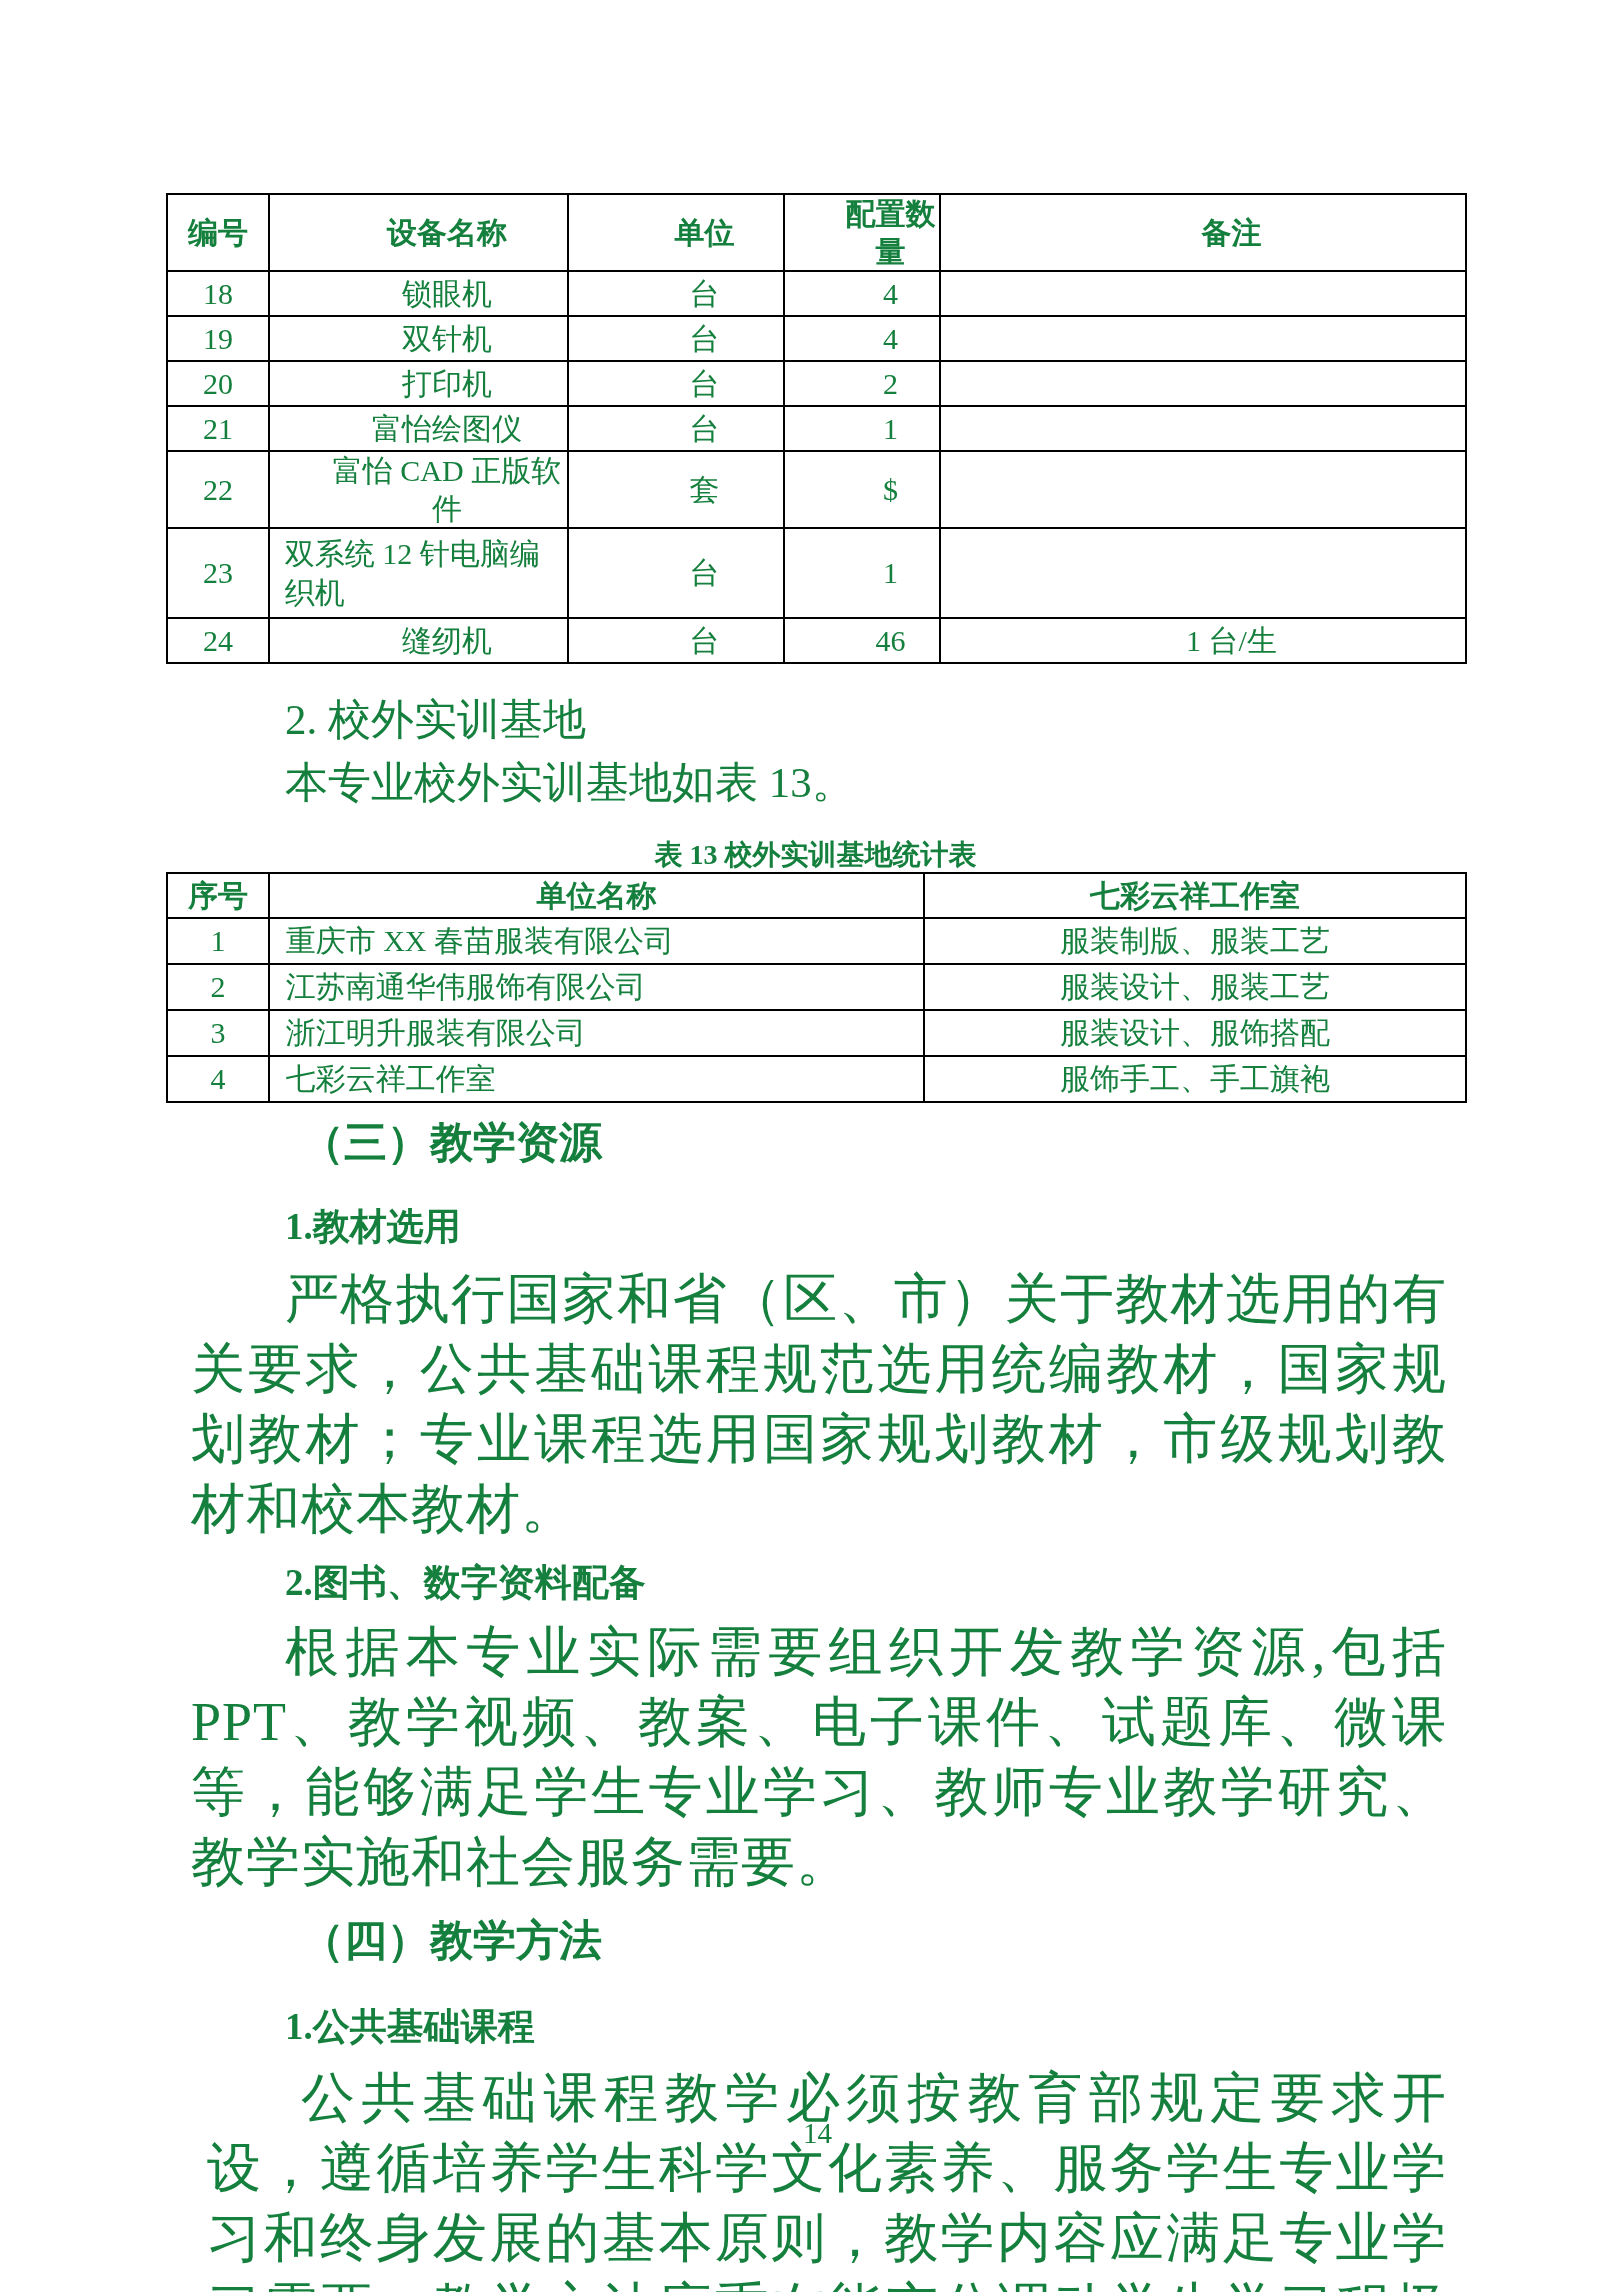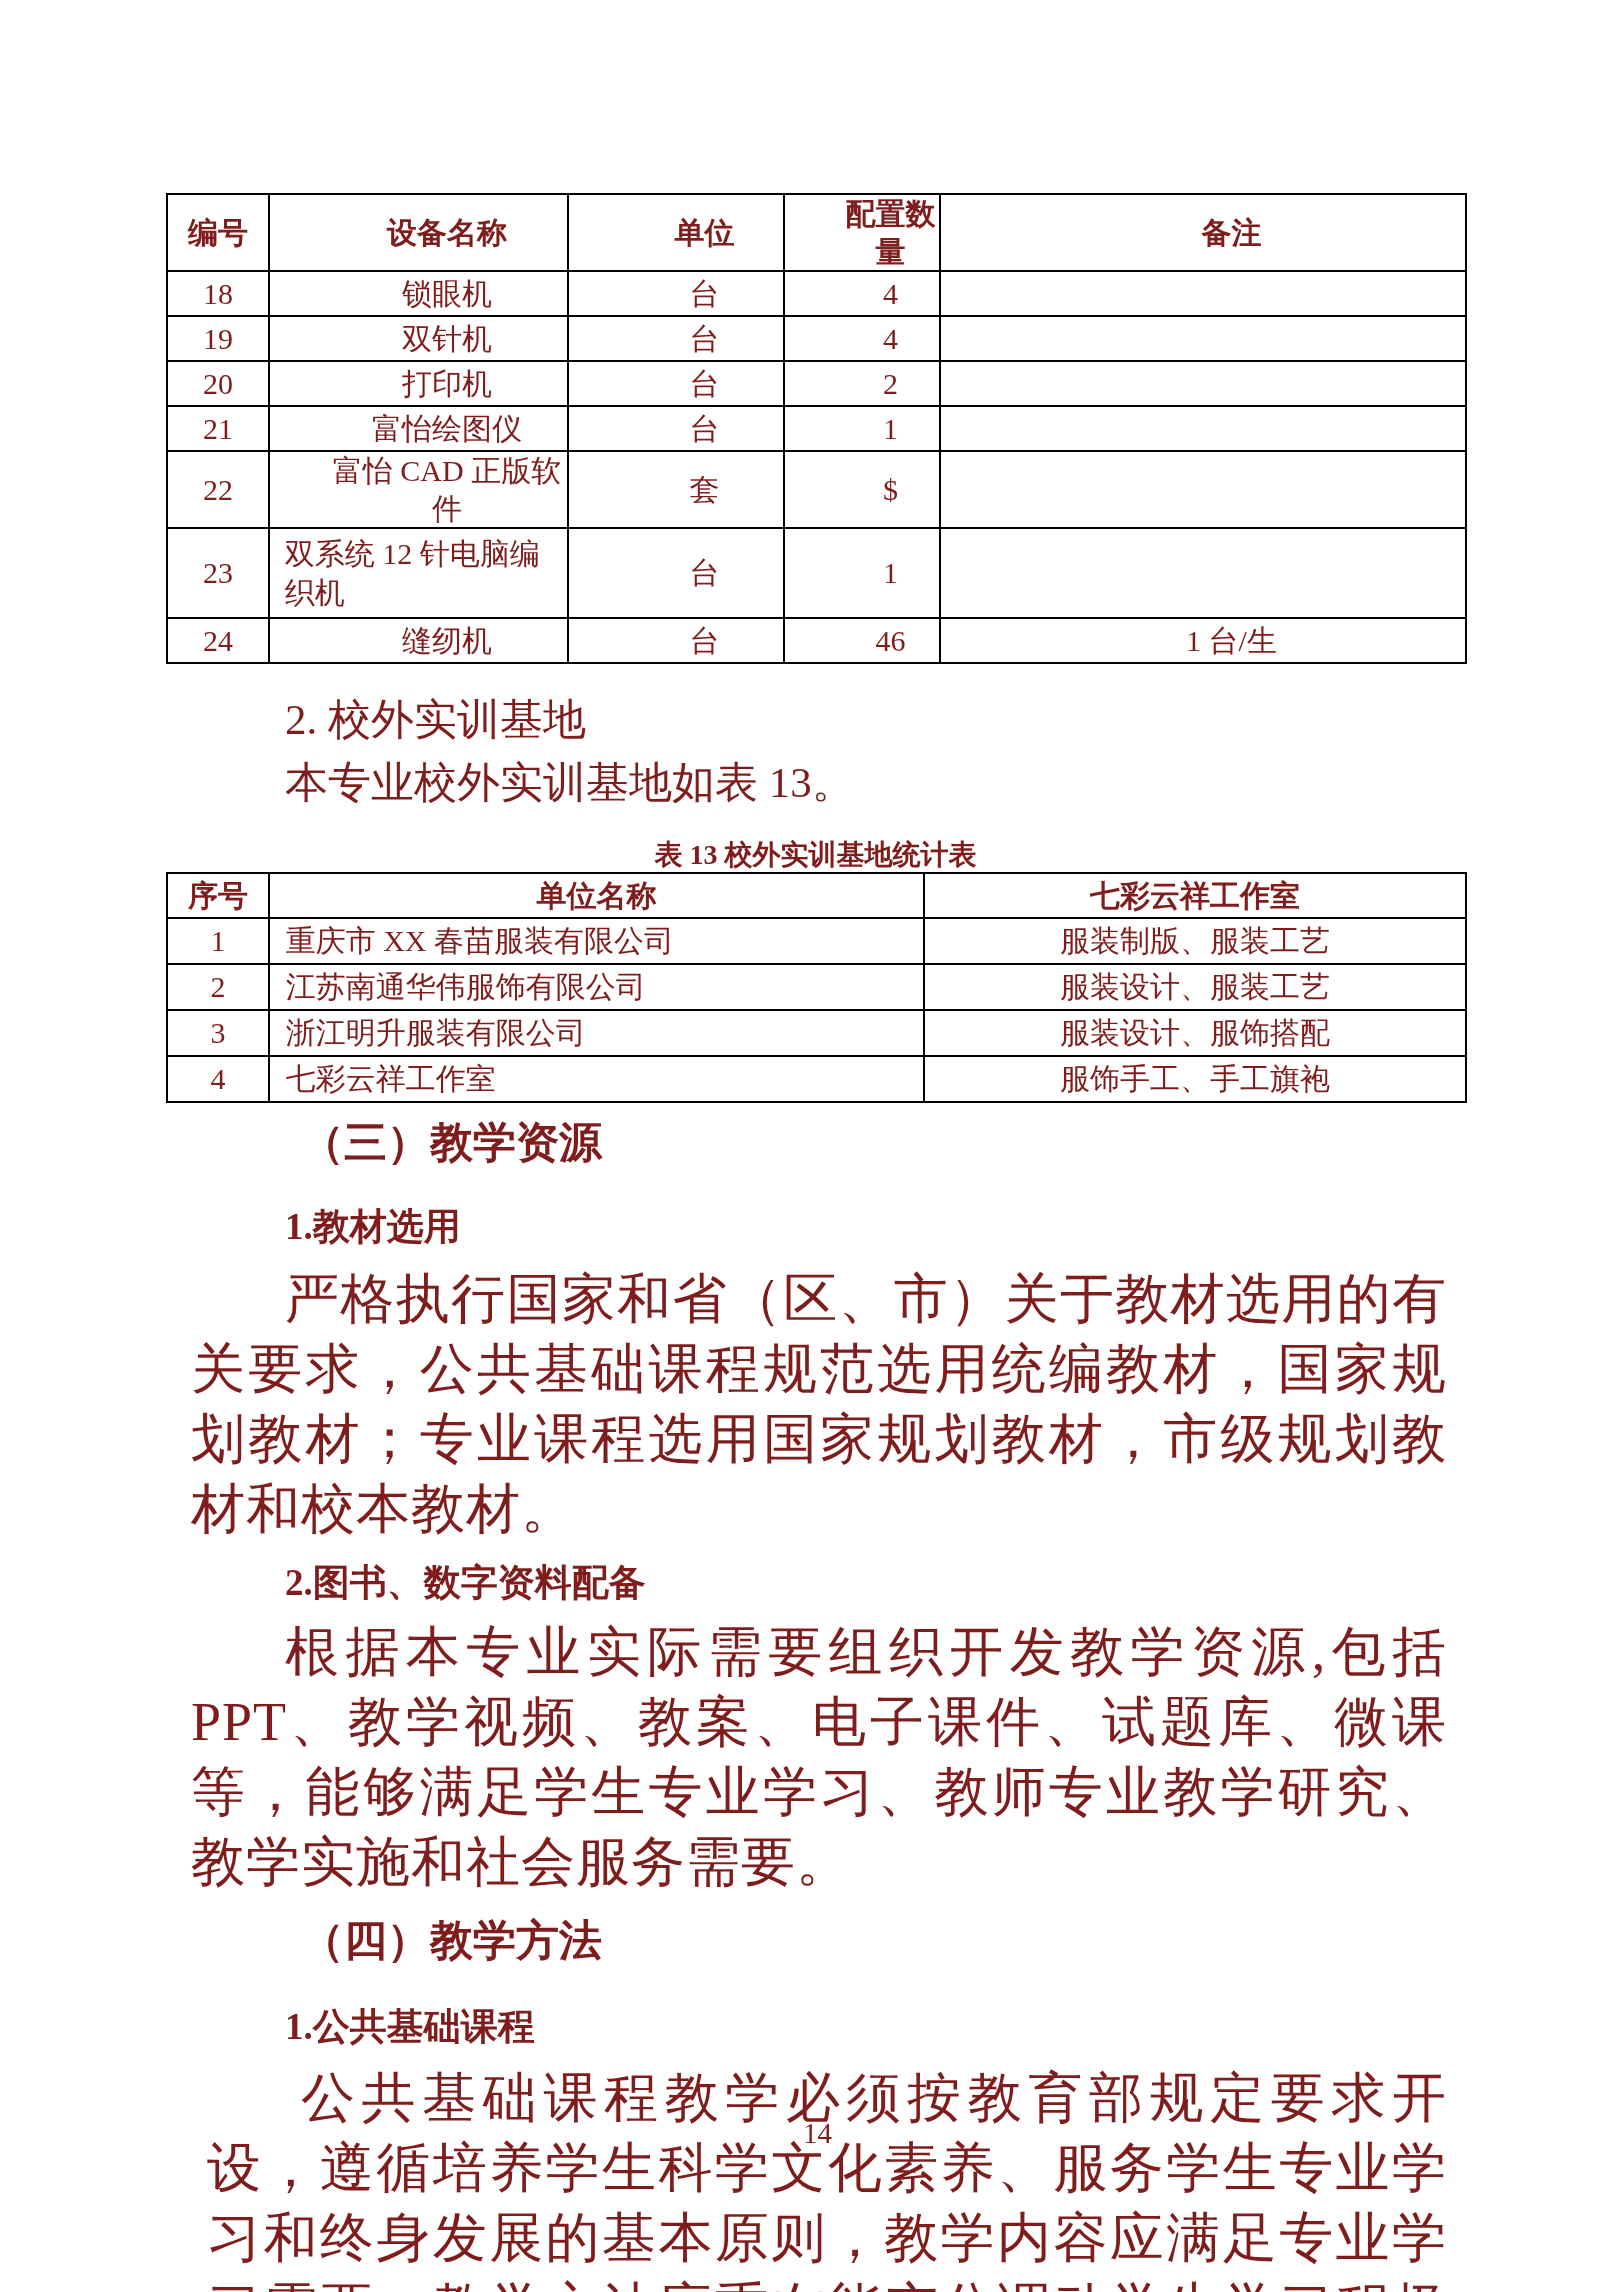--- a/index.html
+++ b/index.html
@@ -1,21 +1,21 @@
 <!DOCTYPE html>
 <html><head>
 <meta charset="utf-8">
 <style>
   html,body { margin:0; padding:0; background:#888; }
   .page {
     position:relative;
     width:1621px; height:2293px;
     margin:0 auto;
     background:#ffffff;
-    color:#7f1d1d;
+    color:#15803d;
     font-family:"Liberation Serif","DejaVu Serif",serif;
     box-sizing:border-box;
     padding-top:193px;
     overflow:hidden;
   }
 
   
   .tbl {
     border-collapse:collapse;
     table-layout:fixed;

